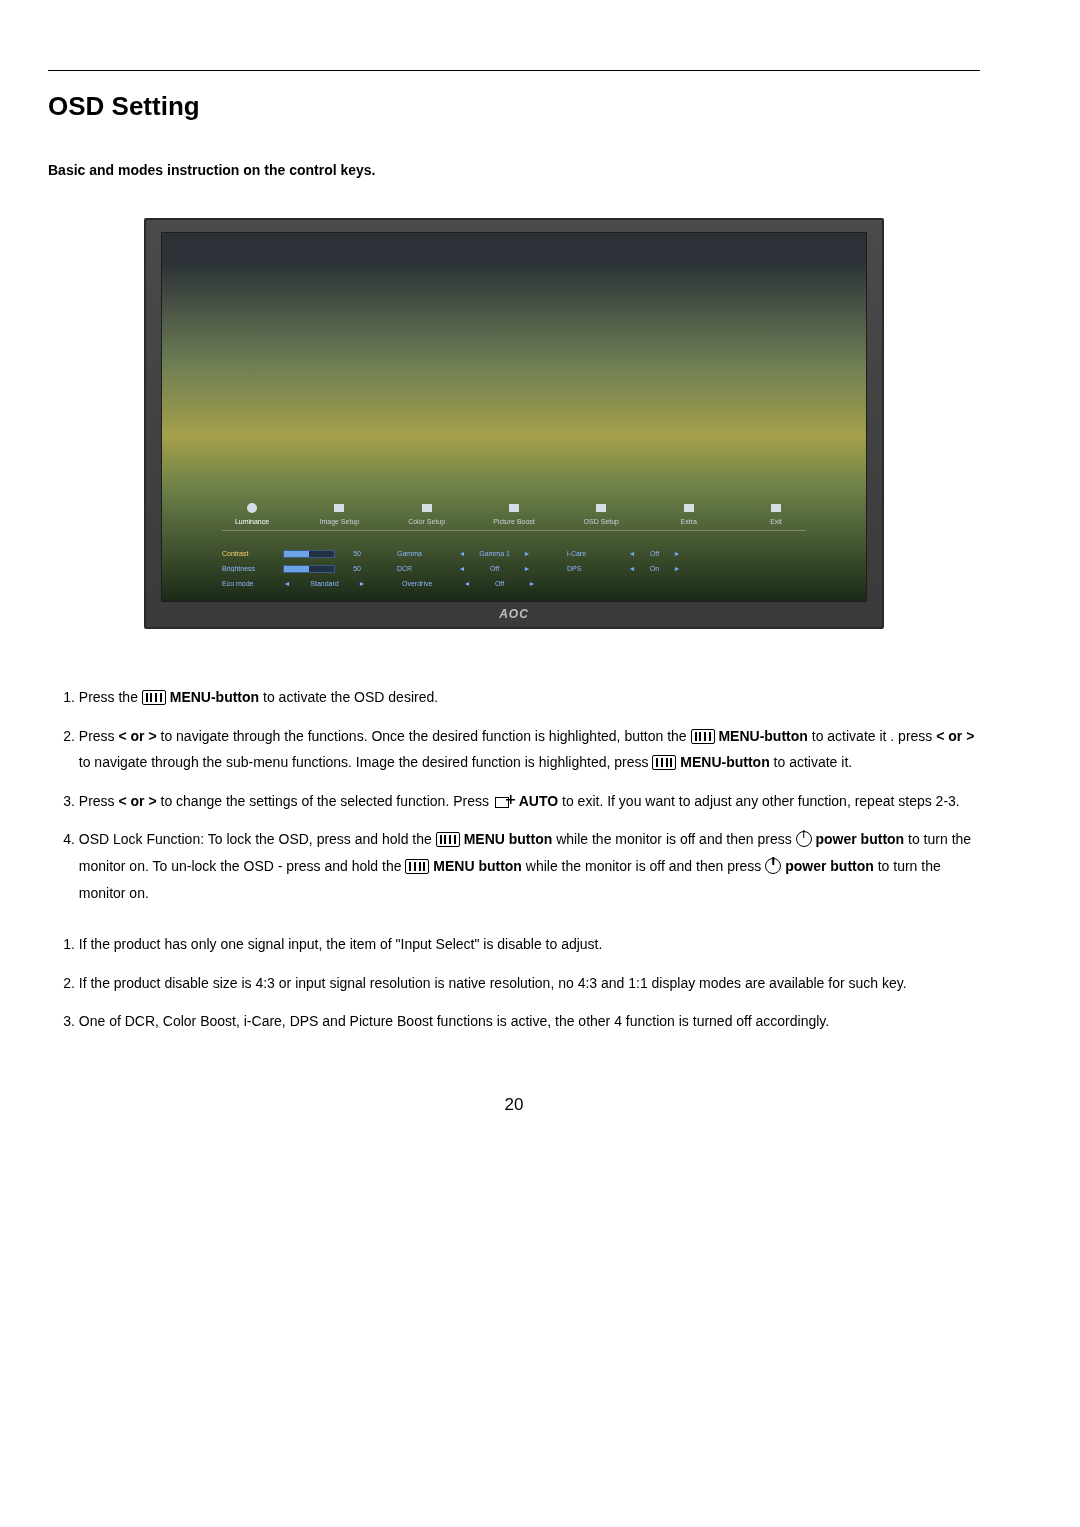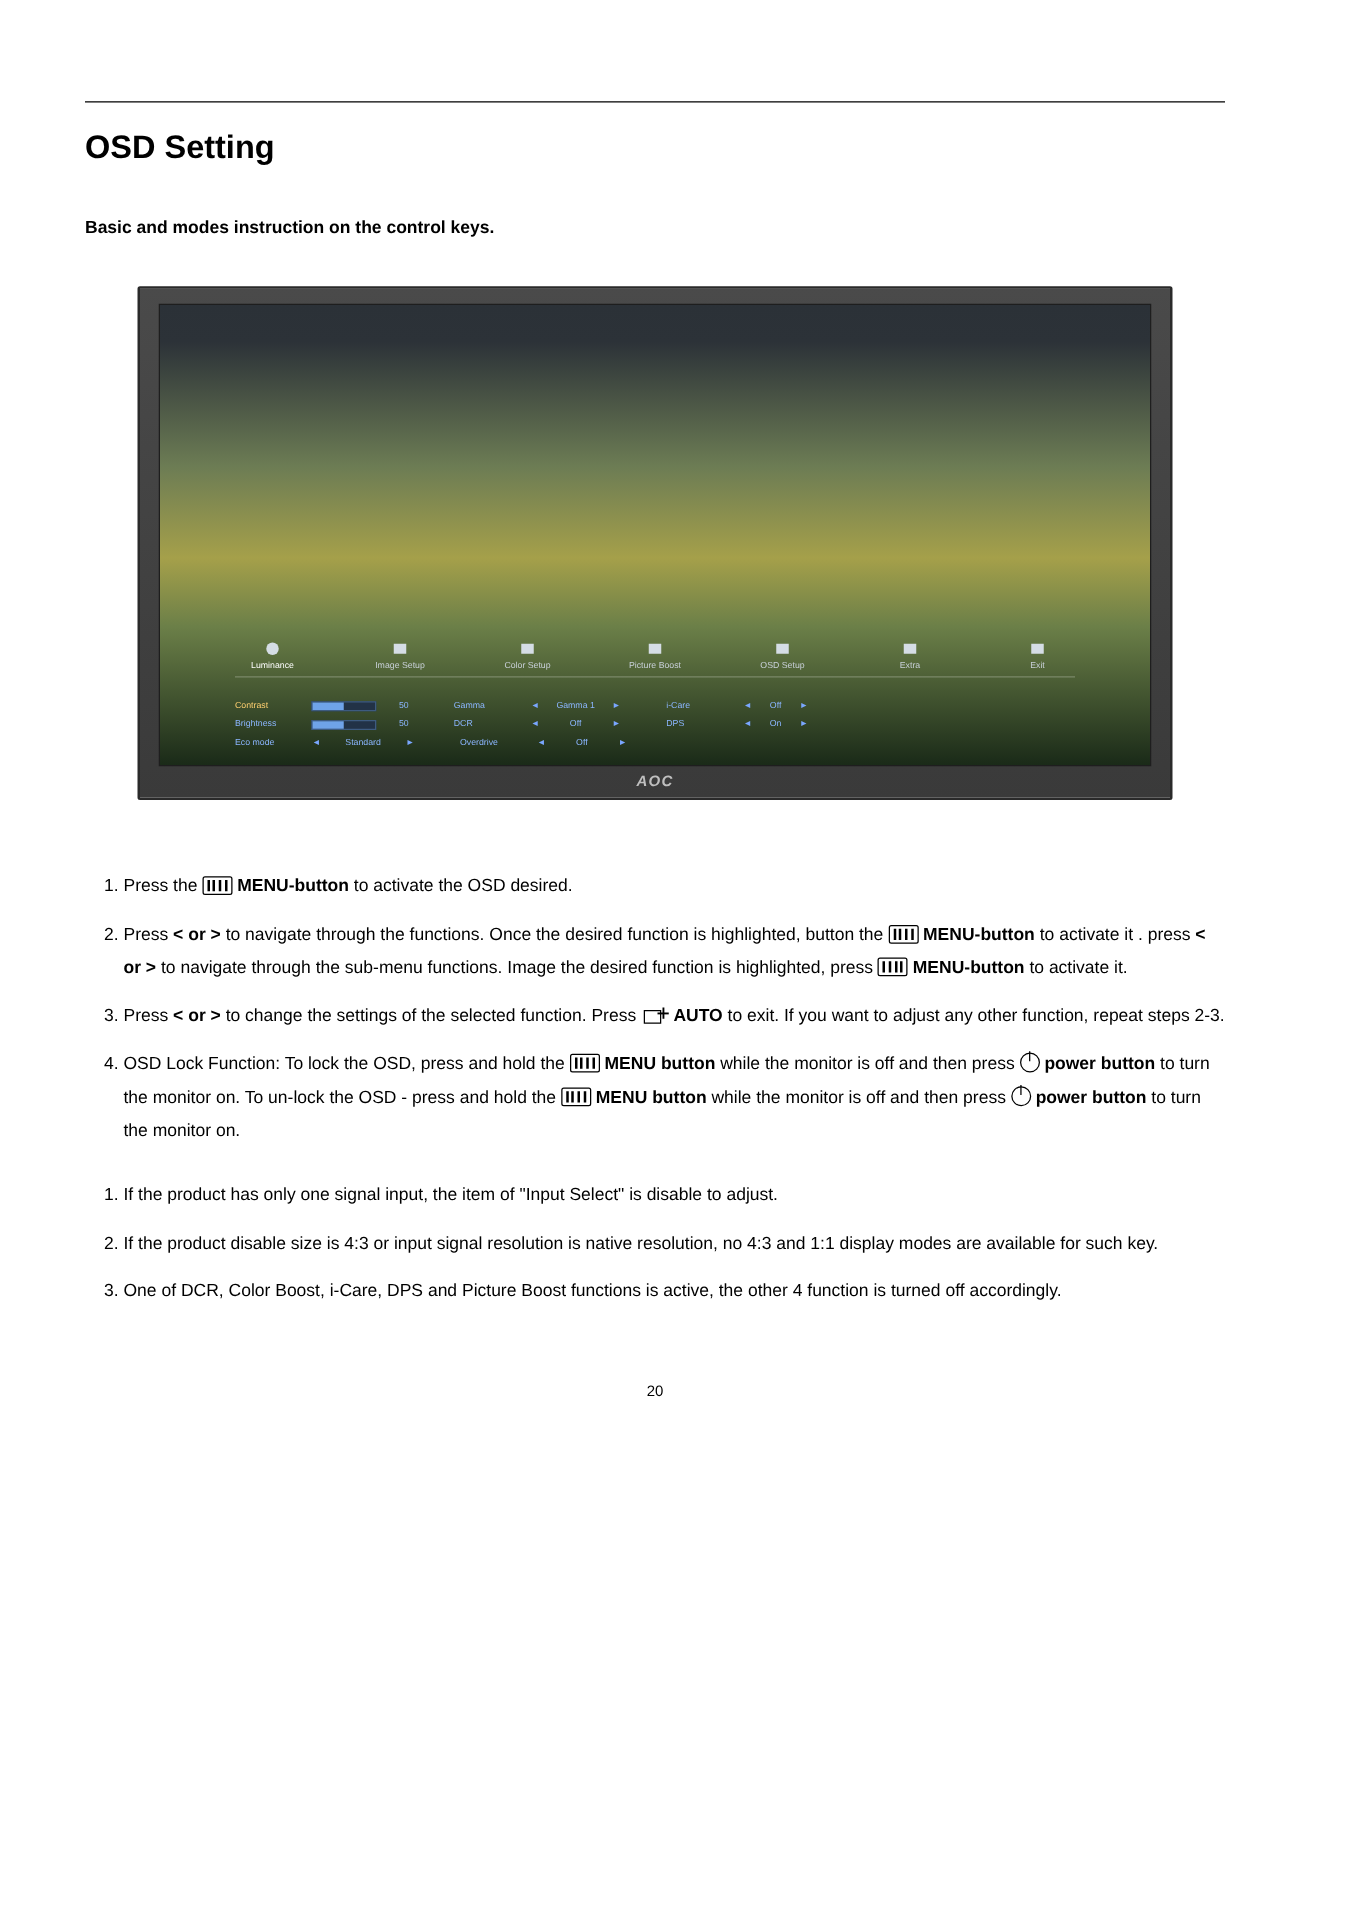--- a/index.html
+++ b/index.html
@@ -4,41 +4,41 @@
 <style>
   body {
     font-family: Arial, Helvetica, sans-serif;
     font-size: 14px;
     color: #000;
     margin: 0;
     padding: 0;
   }
   .page {
     width: 1080px;
-    margin: 11px auto;
-    padding: 70px 100px 40px 68px;
+    margin: 0 auto;
+    padding: 70px 100px 40px 48px;
     box-sizing: border-box;
   }
   .top-rule {
     border-top: 1px solid #000;
     margin-bottom: 20px;
   }
   h1 {
     font-size: 26px;
     font-weight: bold;
     margin: 0 0 40px 0;
   }
   .subheading {
     font-weight: bold;
     margin-bottom: 40px;
   }
 
   
   .monitor {
-    width: 828px;
+    width: 740px;
     margin: 0 auto 55px auto;
     background: linear-gradient(#4a4a4a, #3a3a3a);
     border: 2px solid #2a2a2a;
     border-radius: 2px;
     box-sizing: border-box;
   }
   .screen {
     margin: 12px 15px 0 15px;
     height: 370px;
     background: linear-gradient(180deg,#2b3137 0%,#2c3238 8%,#6c7c54 35%,#a5a04a 55%,#6b7f48 70%,#1a2a18 100%);
@@ -135,21 +135,21 @@
       linear-gradient(#000,#000) center/100% 1.5px no-repeat;
   }
   .power-icon {
     width:14px;height:14px;border:1.5px solid #000;border-radius:50%;
     position:relative;
   }
   .power-icon::before{
     content:"";position:absolute;left:50%;top:-2px;width:1.5px;height:8px;background:#000;transform:translateX(-50%);
   }
   b { font-weight:bold; }
-  .page-number { text-align:center; font-size:12px; margin-top:60px;}
+  .page-number { text-align:center; font-size:17px; margin-top:60px;}
 </style>
 </head>
 <body>
 
 <div class="page">
   <div class="top-rule"></div>
 
   <h1>OSD Setting</h1>
   <div class="subheading">Basic and modes instruction on the control keys.</div>
 

